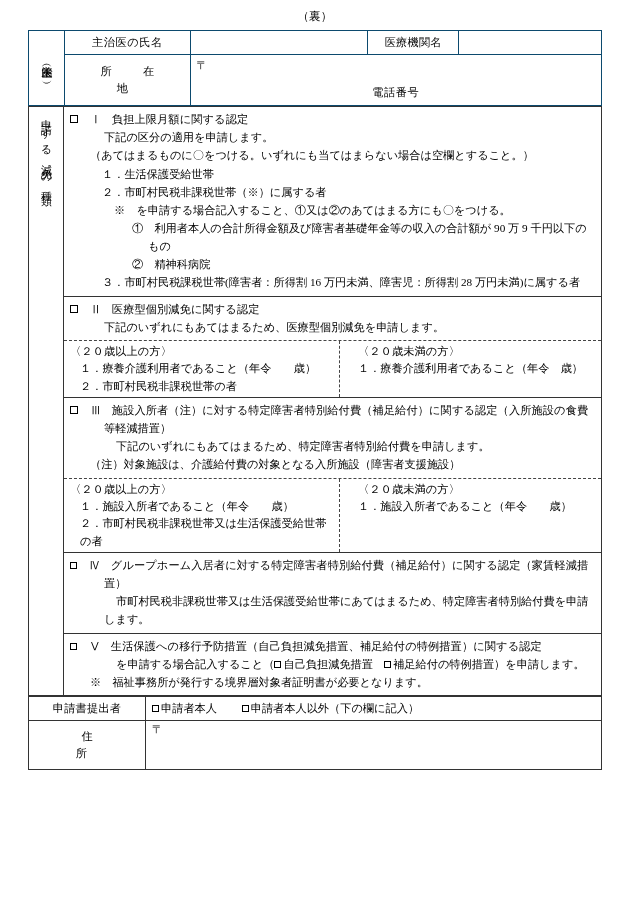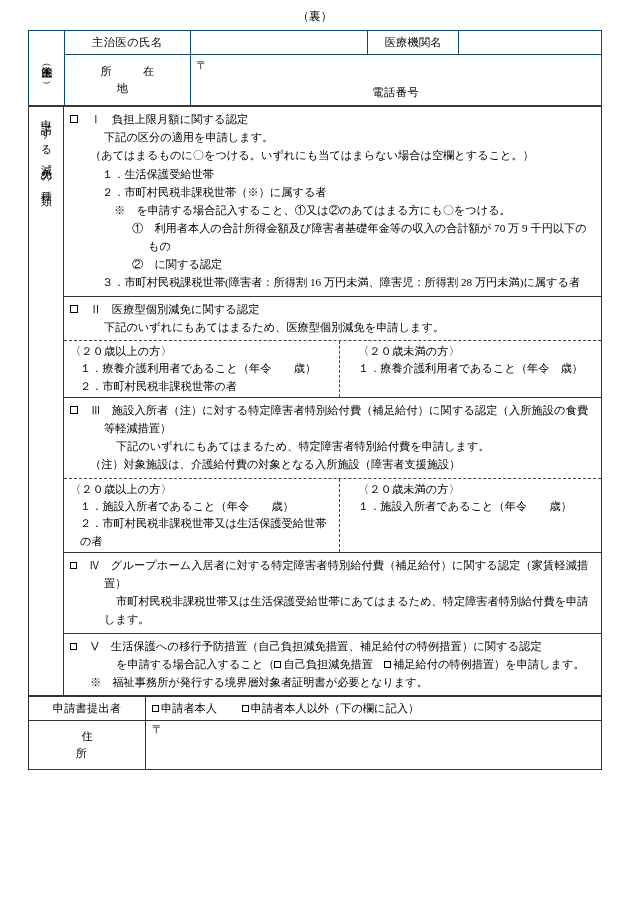--- a/index.html
+++ b/index.html
@@ -254,22 +254,22 @@
           <span class="l sec-head">
             <span class="cb"></span>
             <span class="rn">Ⅰ</span>
             <span>負担上限月額に関する認定</span>
           </span>
           <span class="l ind1">下記の区分の適用を申請します。</span>
           <span class="l ind2">（あてはまるものに〇をつける。いずれにも当てはまらない場合は空欄とすること。）</span>
           <span class="l ind-item">１．生活保護受給世帯</span>
           <span class="l ind-item">２．市町村民税非課税世帯（※）に属する者</span>
           <span class="l ind-sub">※　を申請する場合記入すること、①又は②のあてはまる方にも〇をつける。</span>
-          <span class="l ind-sub2">①　利用者本人の合計所得金額及び障害者基礎年金等の収入の合計額が 70 万 9 千円以下のもの</span>
-          <span class="l ind-sub2">②　に関する認定</span>
+          <span class="l ind-sub2">①　利用者本人の合計所得金額及び障害者基礎年金等の収入の合計額が 90 万 9 千円以下のもの</span>
+          <span class="l ind-sub2">②　精神科病院</span>
           <span class="l ind-item nowrap">３．市町村民税課税世帯(障害者：所得割 16 万円未満、障害児：所得割 28 万円未満)に属する者</span>
         </td>
       </tr>
 
       <tr>
         <td style="border-bottom:0;">
           <span class="l sec-head">
             <span class="cb"></span>
             <span class="rn">Ⅱ</span>
             <span>医療型個別減免に関する認定</span>

